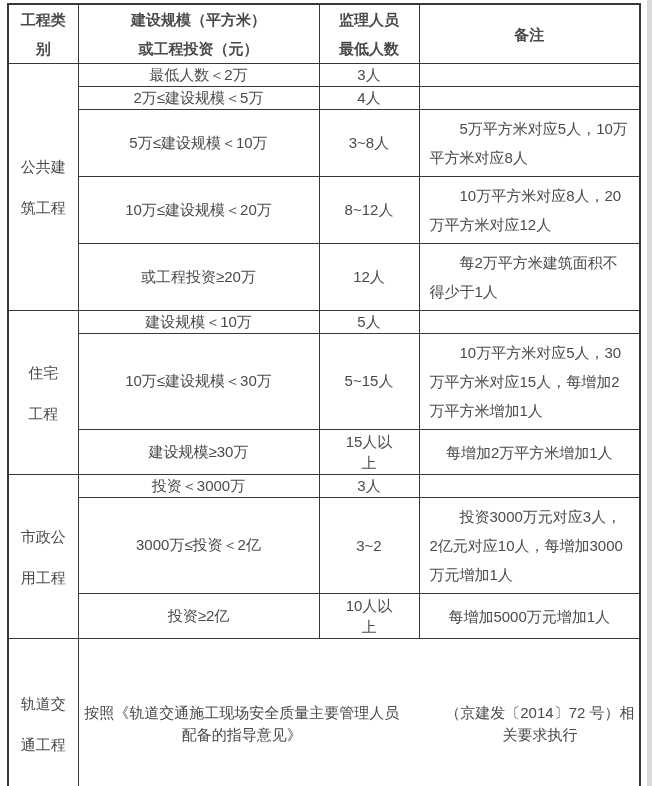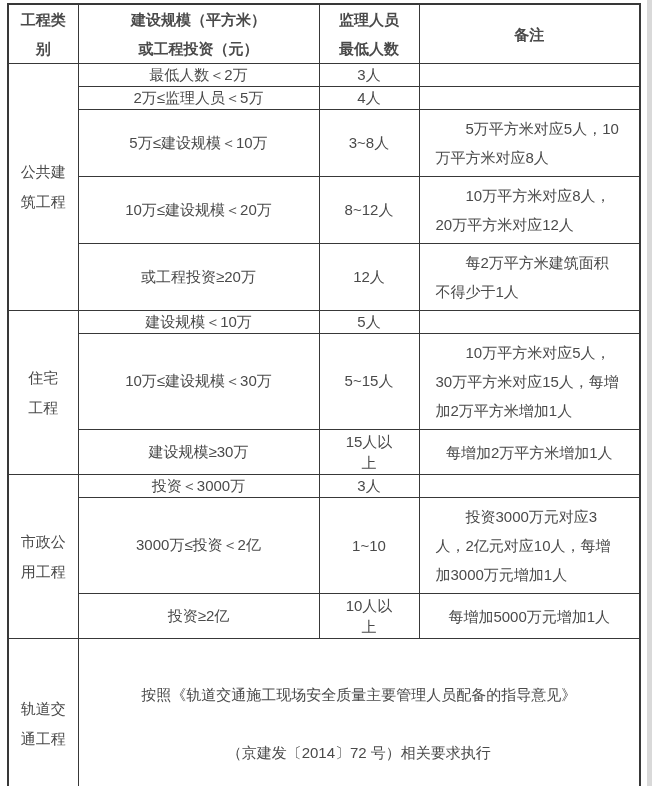--- a/index.html
+++ b/index.html
@@ -37,43 +37,42 @@
     vertical-align: middle;
     overflow: hidden;
   }
   .spec th {
     font-weight: bold;
     white-space: pre-line;
     line-height: 29px;
   }
   .cat {
     white-space: pre-line;
-    line-height: 30px;
-    font-family: Liberation Serif, serif;
+    line-height: 41px;
   }
   .staff {
     white-space: pre-line;
     line-height: 21px;
     margin-top: 47px;
   }
   td.remark {
     text-align: left;
-    padding: 4px 16px;
+    padding: 4px 10px;
     text-indent: 2em;
     line-height: 29px;
   }
   td.remark.center {
     text-align: center;
     text-indent: 0;
     padding: 0 4px;
   }
   td.note-cell { padding: 0; }
   .note-wrap {
     display: flex;
-    flex-direction: column;
+    flex-direction: row;
     align-items: center;
     justify-content: center;
     gap: 36px;
     height: 100%;
     line-height: 22px;
   }
   
   tr.h59  { height: 59px; }
   tr.h23  { height: 23px; }
   tr.h63  { height: 63px; }
@@ -107,21 +106,21 @@
     </tr>
 
     <tr class="h23">
       <td class="cat" rowspan="5">公共建
 筑工程</td>
       <td>最低人数＜2万</td>
       <td>3人</td>
       <td class="remark center"></td>
     </tr>
     <tr class="h23">
-      <td>2万≤监理人员＜5万</td>
+      <td>2万≤建设规模＜5万</td>
       <td>4人</td>
       <td class="remark center"></td>
     </tr>
     <tr class="h63">
       <td>5万≤建设规模＜10万</td>
       <td>3~8人</td>
       <td class="remark">5万平方米对应5人，10万平方米对应8人</td>
     </tr>
     <tr class="h58">
       <td>10万≤建设规模＜20万</td>
@@ -155,21 +154,21 @@
 
     <tr class="h23">
       <td class="cat" rowspan="3">市政公
 用工程</td>
       <td>投资＜3000万</td>
       <td>3人</td>
       <td class="remark center"></td>
     </tr>
     <tr class="h91">
       <td>3000万≤投资＜2亿</td>
-      <td>1~10</td>
+      <td>3~2</td>
       <td class="remark">投资3000万元对应3人，2亿元对应10人，每增加3000万元增加1人</td>
     </tr>
     <tr class="h45">
       <td>投资≥2亿</td>
       <td class="staff">10人以
 上</td>
       <td class="remark center">每增加5000万元增加1人</td>
     </tr>
 
     <tr class="h171">

